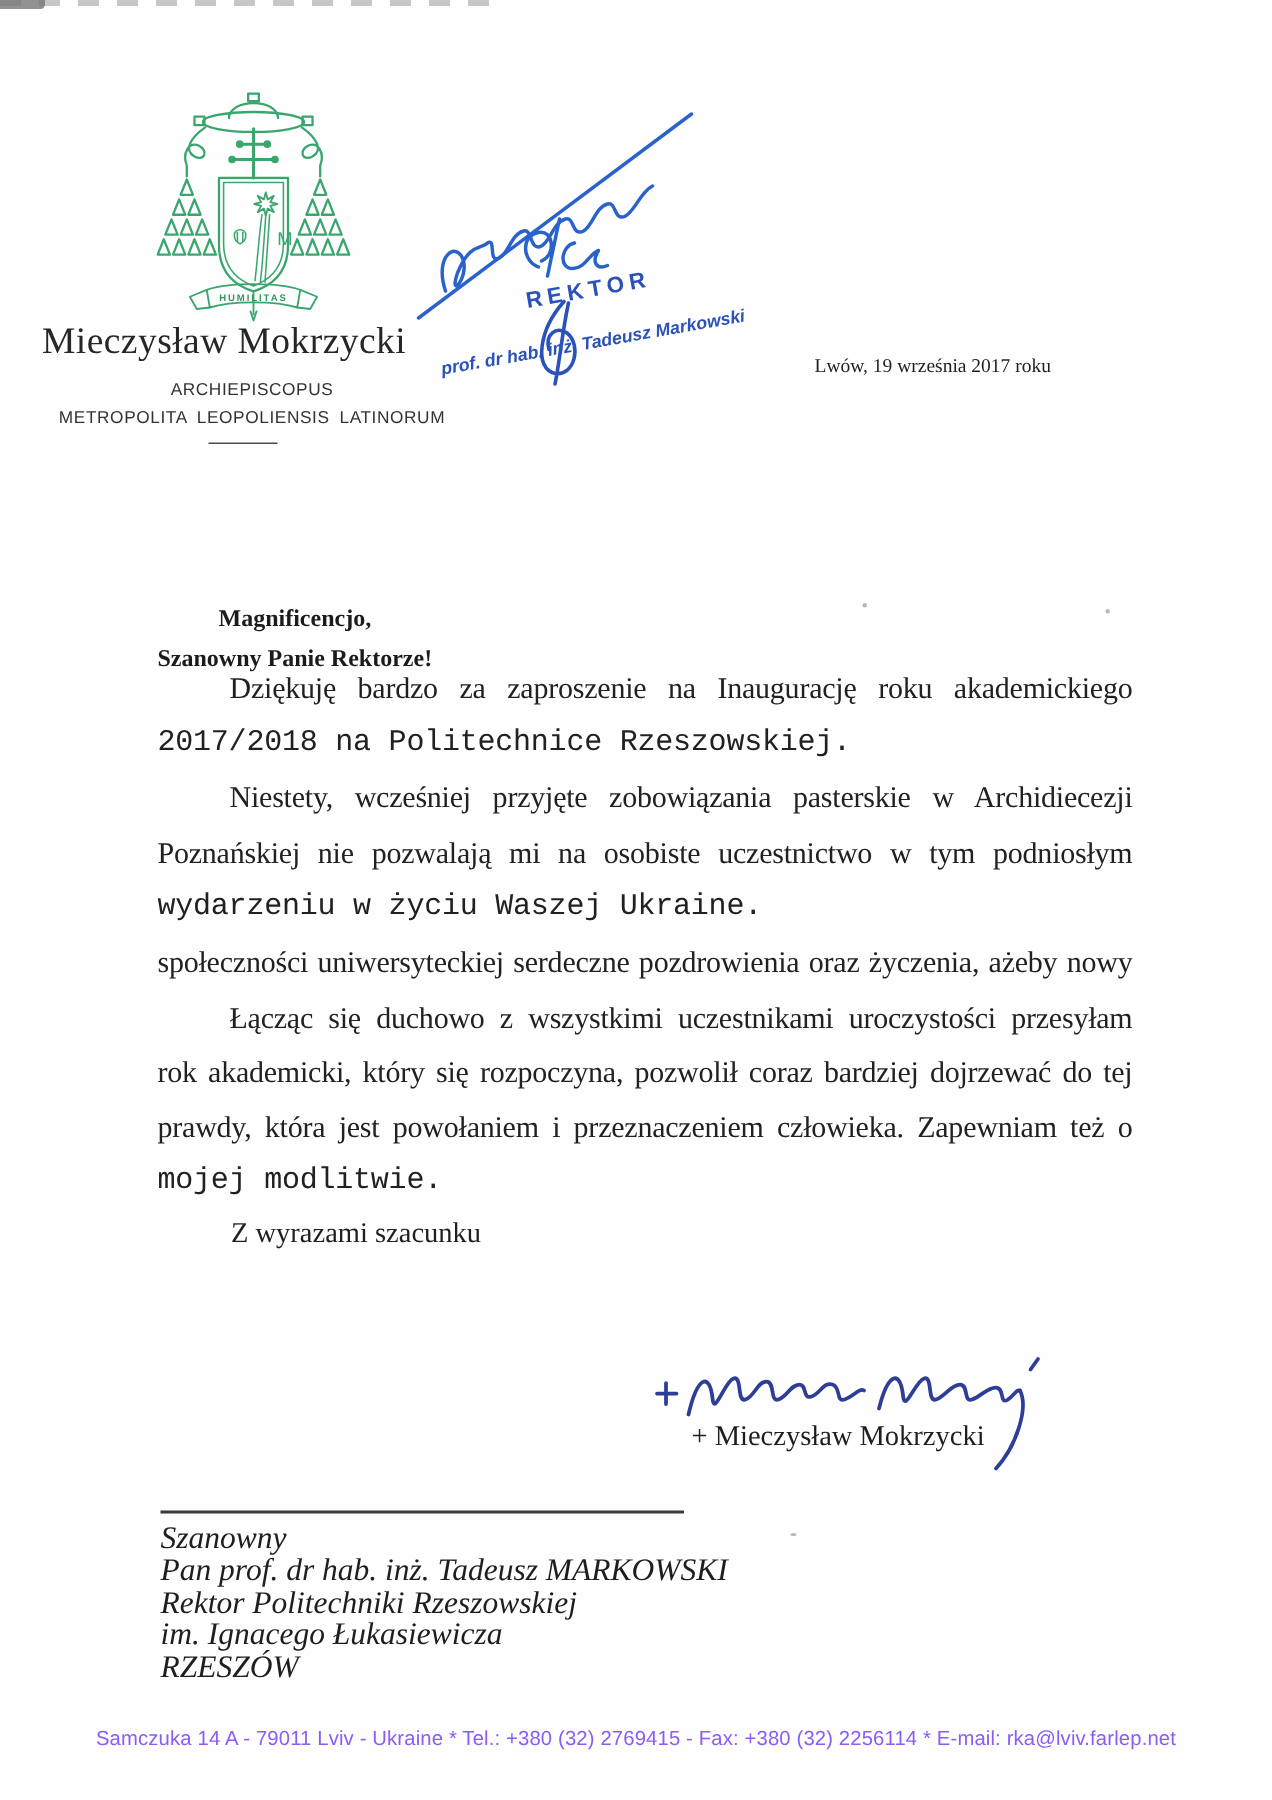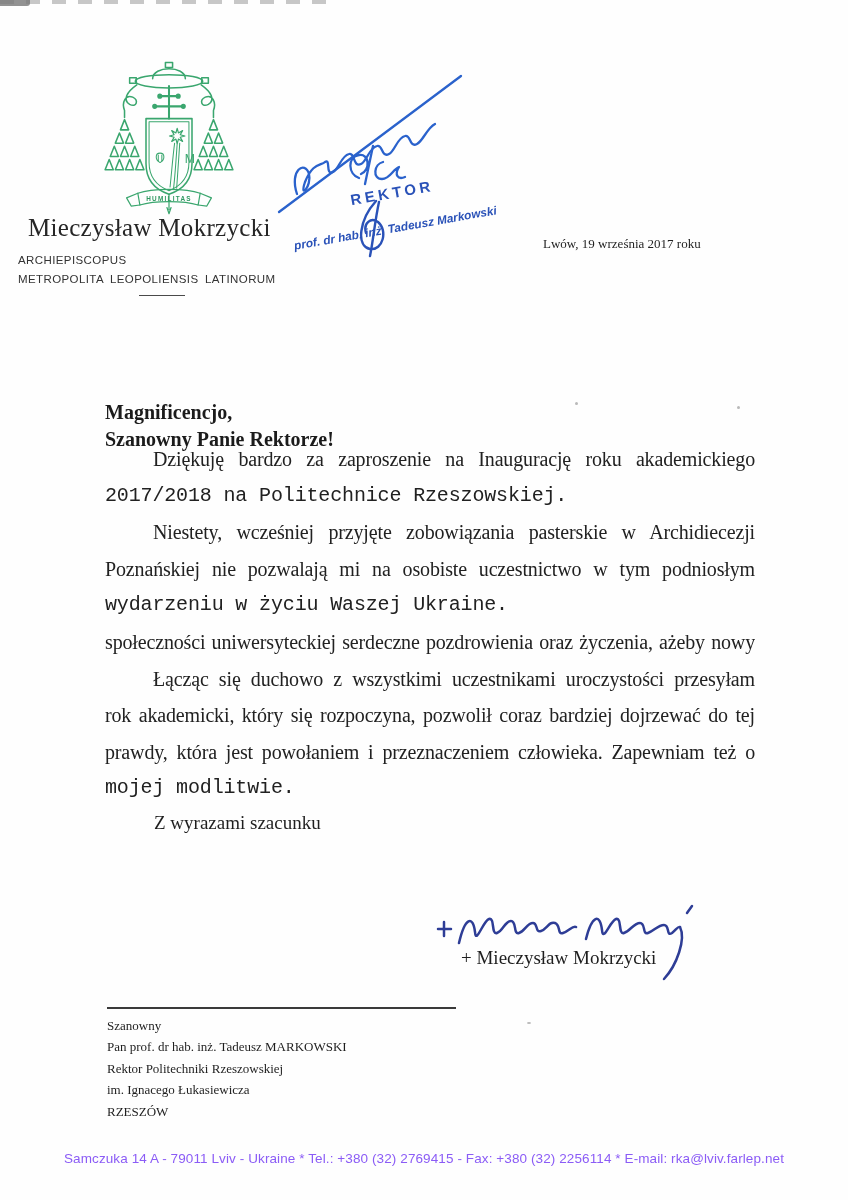--- a/index.html
+++ b/index.html
@@ -9,48 +9,48 @@
   
   .scan-top{position:absolute;top:0;left:0;width:335px;height:4px;
     background:repeating-linear-gradient(90deg,#9a9a9a 0 14px,transparent 14px 26px);opacity:.55;}
   .scan-blob{position:absolute;top:0;left:0;width:30px;height:6px;background:#777;opacity:.8;border-radius:0 0 3px 0;}
   .speck{position:absolute;width:3px;height:3px;border-radius:50%;background:#b9b9b9;}
 
   
   .crest{position:absolute;left:100px;top:56px;width:138px;height:160px;}
   .lh-name{position:absolute;left:28px;top:214px;width:280px;text-align:left;
     font-size:25px;color:#262626;letter-spacing:.3px;}
-  .lh-title{position:absolute;left:18px;width:300px;text-align:left;
+  .lh-title{position:absolute;left:18px;width:300px;text-align:center;
     font-family:"Liberation Sans",sans-serif;font-size:11.5px;color:#333;
     letter-spacing:.4px;word-spacing:3px;font-weight:500;}
   .lh-rule{position:absolute;left:139px;top:295px;width:46px;border-top:1.6px solid #4a4a4a;}
 
   
   .dateline{position:absolute;left:543px;top:236px;font-size:13px;color:#1f1f1f;}
 
   
-  .salut{position:absolute;left:105px;top:399px;font-size:20px;font-weight:600;color:#1b1b1b;line-height:27px;}
+  .salut{position:absolute;left:105px;top:399px;font-size:16px;font-weight:600;color:#1b1b1b;line-height:27px;text-align:center;}
   .body-block{position:absolute;left:105px;top:441px;width:650px;font-size:20px;
     letter-spacing:-0.15px;color:#212121;}
   .bline{height:36.6px;line-height:36.6px;overflow:hidden;text-align:justify;text-align-last:justify;}
   .bline.last{text-align:right;text-align-last:left;font-family:Liberation Mono, monospace;}
   .bline.ind{text-indent:48px;}
 
   .closing{position:absolute;left:154px;top:812px;font-size:19px;color:#1f1f1f;}
 
   
   .sig-svg{position:absolute;left:425px;top:885px;width:285px;height:105px;}
   .sig-printed{position:absolute;left:461px;top:947px;font-size:19px;color:#1e1e1e;}
 
   
   .anno-svg{position:absolute;left:275px;top:70px;width:230px;height:190px;}
 
   
   .addr-rule{position:absolute;left:107px;top:1007px;width:349px;border-top:2px solid #3a3a3a;}
-  .addr{position:absolute;left:107px;top:1015px;font-size:13px;color:#1e1e1e;line-height:21.4px;}
+  .addr{position:absolute;left:107px;top:1015px;font-size:21px;color:#1e1e1e;line-height:21.4px;font-style:italic;}
 
   
   .footer{position:absolute;left:0;top:1151px;width:848px;text-align:center;
     font-family:"Liberation Sans",sans-serif;font-size:13.5px;color:#8b5cf6;letter-spacing:.1px;}
 </style>
 </head>
 <body>
 
 <div id="page">
 

